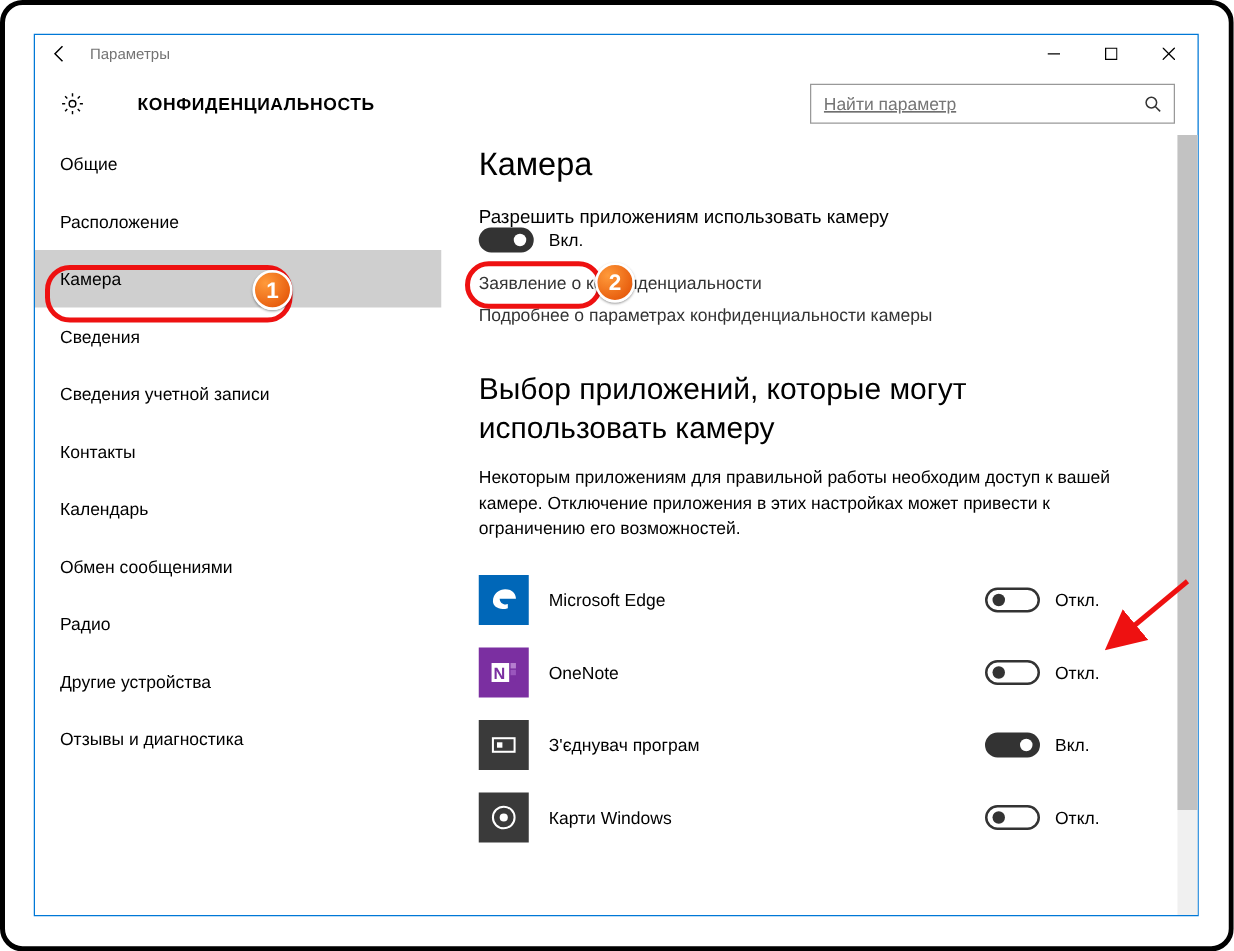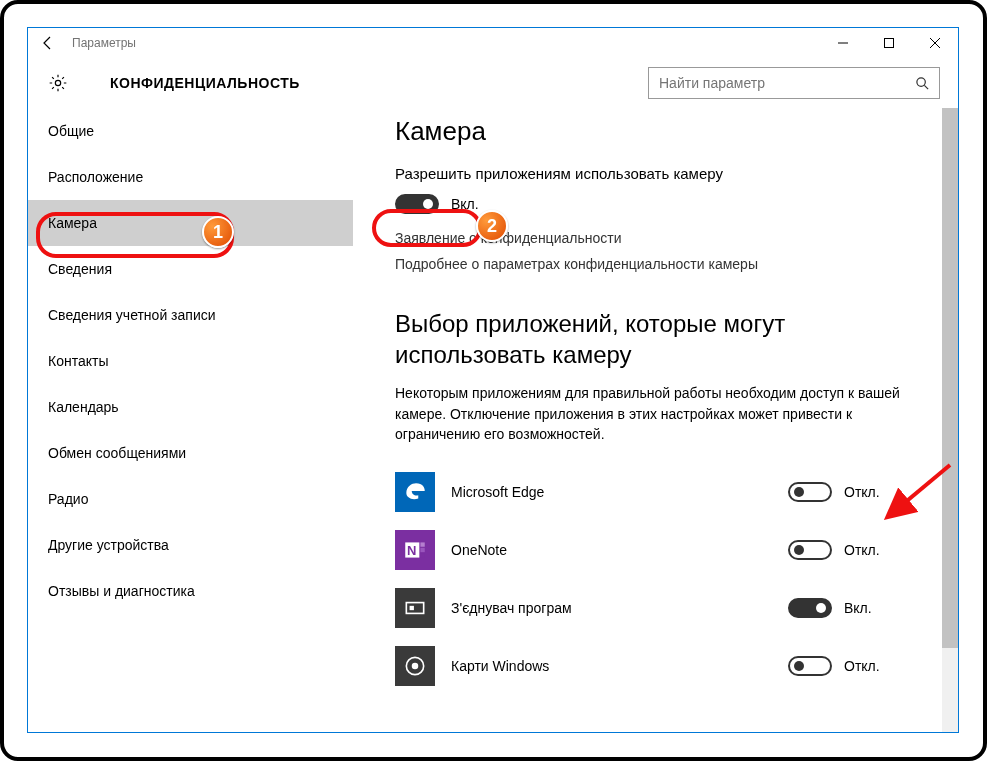--- a/index.html
+++ b/index.html
@@ -14,33 +14,33 @@
   .titlebar .title { flex: 0 0 auto; padding-left: 4px; }
   .titlebar .spacer { flex: 1; }
   .winbtn { width: 46px; height: 30px; display: flex; align-items: center; justify-content: center; }
   .winbtn svg { width: 10px; height: 10px; }
 
   
   .headerrow { height: 50px; display: flex; align-items: center; padding: 0 18px 0 18px; gap: 28px; }
   .headerrow .gear { width: 24px; height: 24px; display: flex; align-items: center; justify-content: center; margin-right: 12px; }
   .headerrow .heading { font-size: 14px; font-weight: 600; letter-spacing: 0.5px; }
   .searchwrap { margin-left: auto; display: flex; align-items: center; border: 1px solid #999; width: 292px; height: 32px; background: #fff; }
-  .searchwrap input { flex: 1; border: none; outline: none; font-size: 14px; padding: 0 10px; color: #8b5cf6; background: transparent; }
+  .searchwrap input { flex: 1; border: none; outline: none; font-size: 14px; padding: 0 10px; color: #404040; background: transparent; text-decoration: underline; }
   .searchwrap .sicon { width: 34px; display: flex; align-items: center; justify-content: center; color: #333; }
 
   
-  .body { flex: 1; display: flex; min-height: 0; gap: 12px; }
+  .body { flex: 1; display: flex; min-height: 0; }
   .sidebar { width: 325px; display: flex; flex-direction: column; }
   .navitem { height: 46px; display: flex; align-items: center; padding-left: 20px; font-size: 14px; color: #000; cursor: default; }
   .navitem.selected { background: #cfcfcf; }
 
   .content-wrap { flex: 1; position: relative; }
   .content { position: absolute; inset: 0; overflow-y: auto; padding: 8px 40px 10px 30px; }
   .content h1 { font-size: 26px; font-weight: 400; margin-bottom: 18px; }
-  .content .subhead { font-size: 15px; margin-bottom: 12px; color: #000; }
+  .content .subhead { font-size: 15px; color: #000; }
 
   .toggle-row { display: flex; align-items: center; margin-bottom: 16px; }
   .toggle { width: 44px; height: 20px; border: 2px solid #333; border-radius: 12px; position: relative; background: #fff; }
   .toggle .knob { position: absolute; top: 3px; width: 10px; height: 10px; border-radius: 50%; background: #333; }
   .toggle.on .knob { right: 4px; }
   .toggle.on { background: #333; }
   .toggle.on .knob { background: #fff; }
   .toggle.off .knob { left: 4px; }
   .toggle-label { margin-left: 12px; font-size: 14px; }
   .main-toggle .toggle.on { background: #333; }

